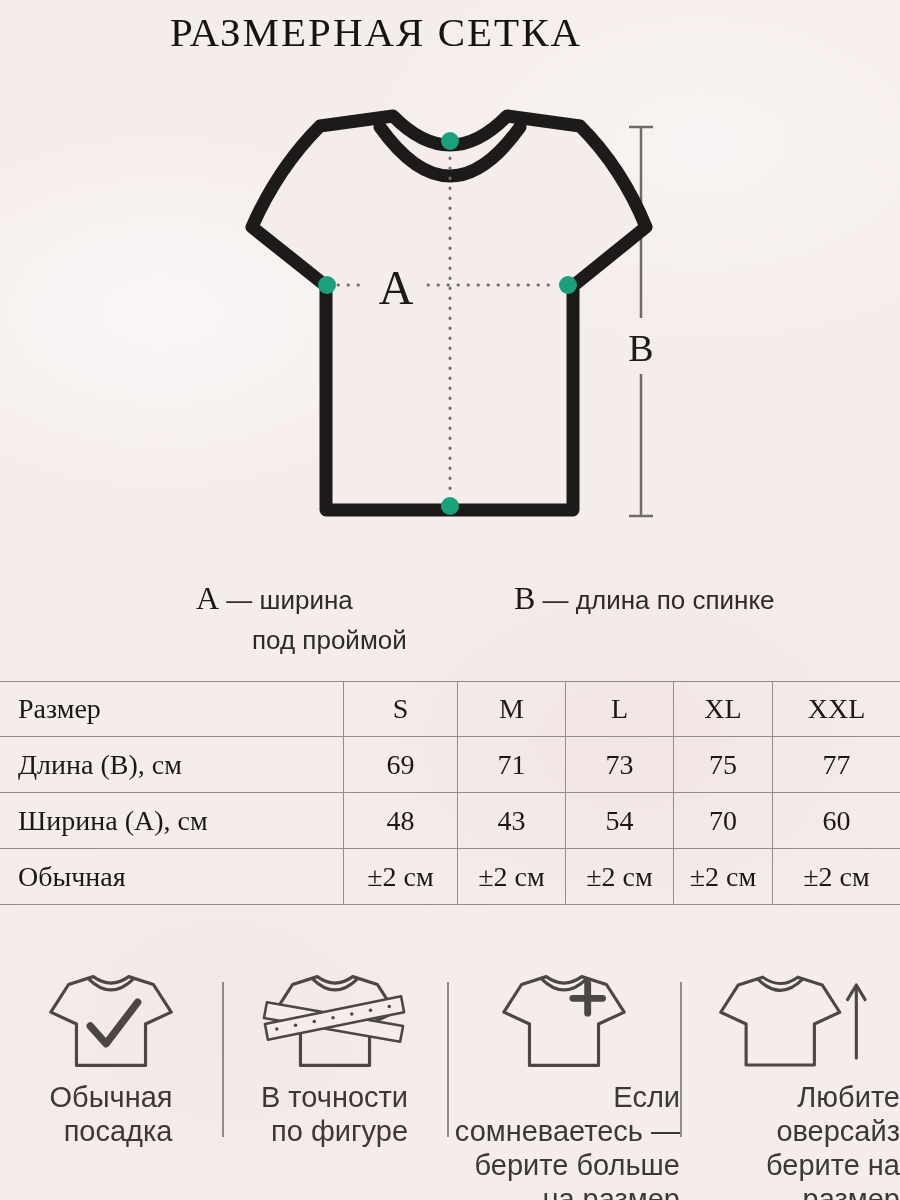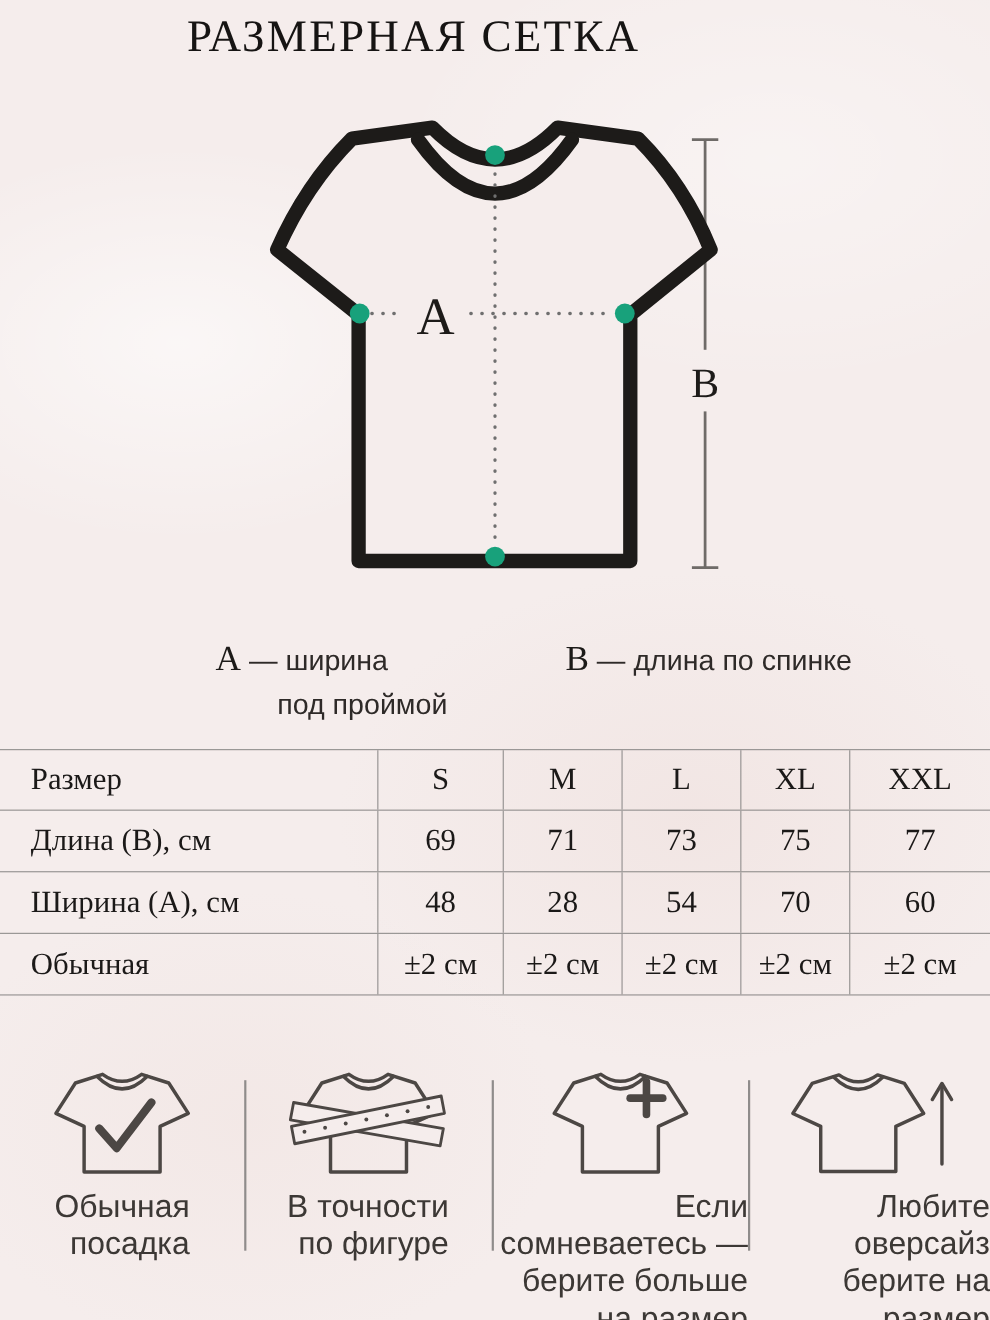--- a/index.html
+++ b/index.html
@@ -35,21 +35,21 @@
   .trow {
     display:grid; grid-template-columns:343px 114px 108px 108px 99px 128px;
     height:56px; border-bottom:1.5px solid #918e8d;
   }
   .trow.first { border-top:1.5px solid #918e8d; }
   .cell {
     display:flex; align-items:center; justify-content:center;
     font-family:"Liberation Serif", serif; font-size:28px; color:#1b1918;
   }
   .cell.bl { border-left:1.5px solid #918e8d; }
-  .cell.rowlabel { justify-content:flex-start; padding-left:28px; }
+  .cell.rowlabel { justify-content:flex-start; padding-left:18px; }
 
   
   .footer {
     position:absolute; top:962px; left:0; width:900px;
     display:grid; grid-template-columns:222px 225px 233px 220px;
   }
   .fit-option { display:flex; flex-direction:column; align-items:center; }
   .fit-label {
     margin-top:-4px; text-align:right;
     font-size:29px; line-height:34px; color:#3c3835;
@@ -118,21 +118,21 @@
       <div class="cell rowlabel">Длина (В), см</div>
       <div class="cell bl">69</div>
       <div class="cell bl">71</div>
       <div class="cell bl">73</div>
       <div class="cell bl">75</div>
       <div class="cell bl">77</div>
     </div>
     <div class="trow">
       <div class="cell rowlabel">Ширина (А), см</div>
       <div class="cell bl">48</div>
-      <div class="cell bl">28</div>
+      <div class="cell bl">43</div>
       <div class="cell bl">54</div>
       <div class="cell bl">70</div>
       <div class="cell bl">60</div>
     </div>
     <div class="trow">
       <div class="cell rowlabel">Обычная</div>
       <div class="cell bl">±2 см</div>
       <div class="cell bl">±2 см</div>
       <div class="cell bl">±2 см</div>
       <div class="cell bl">±2 см</div>

